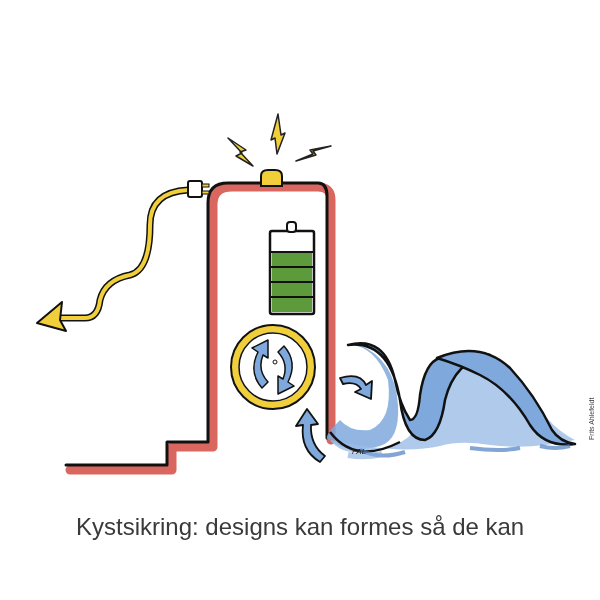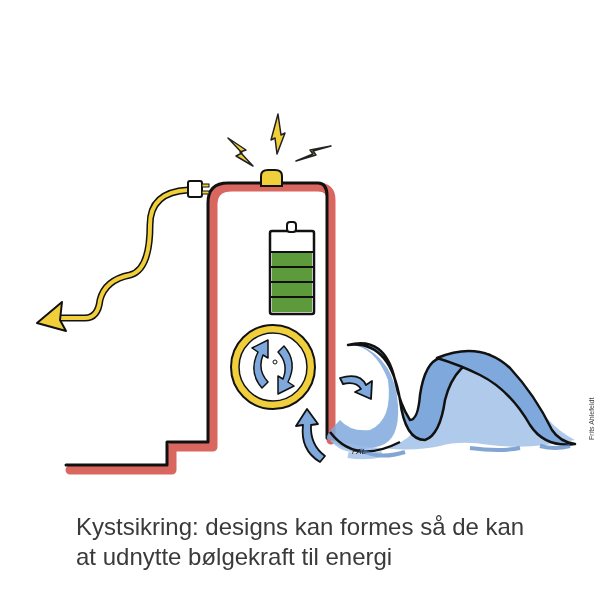--- a/index.html
+++ b/index.html
@@ -1,19 +1,19 @@
 <!DOCTYPE html>
 <html><head>
 <meta charset="utf-8">
 <style>
   html, body { margin:0; padding:0; background:#ffffff; }
   body { width:600px; height:600px; position:relative; overflow:hidden; font-family:"Liberation Sans", sans-serif; }
   #art { position:absolute; left:0; top:0; width:600px; height:600px; }
   .caption { position:absolute; left:76px; top:512px; font-size:24px; line-height:30px; color:#3a3a3a; }
-  .caption div { white-space:nowrap; }
+  .caption div { white-space:nowrap;text-align:right; }
   .credit { position:absolute; left:588px; top:440px; transform-origin:0 0; transform:rotate(-90deg); font-size:7px; color:#444; white-space:nowrap; }
 </style>
 </head>
 <body>
 
 <svg id="art" viewBox="0 0 600 600" xmlns="http://www.w3.org/2000/svg">
 
   <g fill="none" stroke-linecap="round" stroke-linejoin="round">
     <path d="M70,470 L172,470 L172,447 L213,447 L213,205 Q213,187 232,187 L318,187 Q331,187 331,200 L331,440" stroke="#d9675f" stroke-width="9"></path>
     <path d="M66,465 L167,465 L167,442 L208,442 L208,203 Q208,183 228,183 L318,183 Q327,183 327,196 L327,438" stroke="#111" stroke-width="3"></path>
@@ -77,16 +77,15 @@
   <g fill="#7fa9dc" stroke="#111" stroke-width="1.8" stroke-linejoin="round">
     <path d="M340,378 Q360,372 366,385 L372,381 L371,399 L355,392 L361,389 Q356,381 343,384 Z"></path>
     <path d="M320,462 Q300,450 303,425 L296,426 L307,409 L318,424 L311,425 Q310,445 325,456 Z"></path>
   </g>
 
   <text x="352" y="454" font-family="'Liberation Sans', sans-serif" font-size="8" font-style="italic" fill="#222">FAL</text>
 </svg>
 
 <div class="caption">
   <div>Kystsikring: designs kan formes så de kan</div>
-  <div>at udnytte bølgekraft til energi</div>
 </div>
 
 <div class="credit">Frits Ahlefeldt</div>
 
 </body></html>

